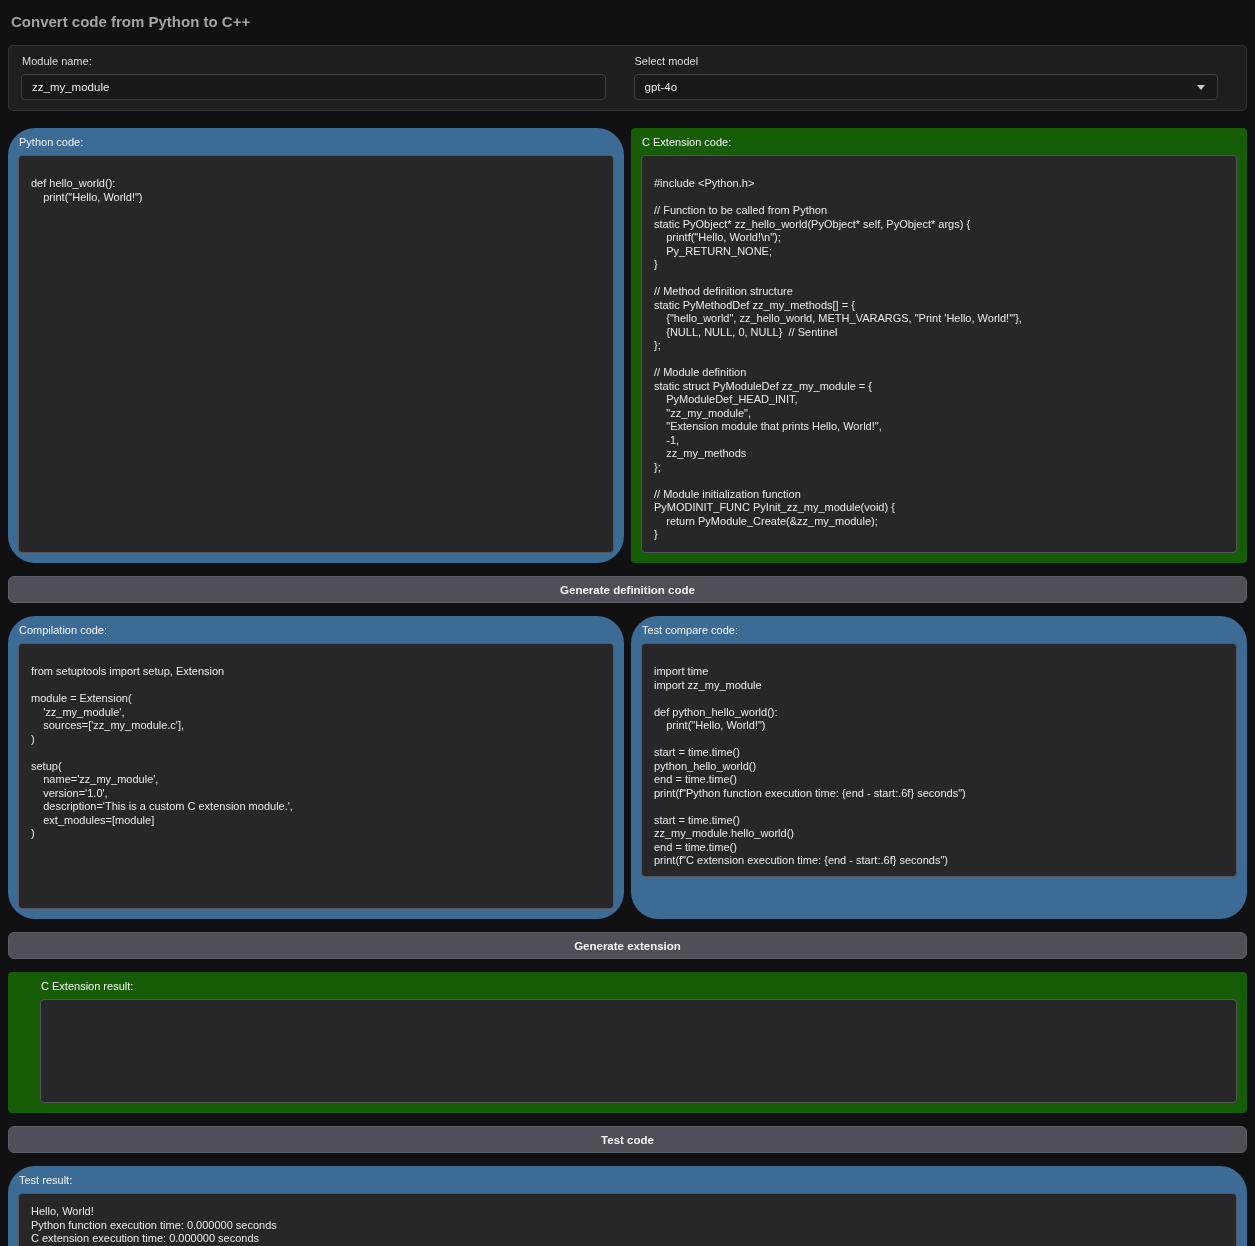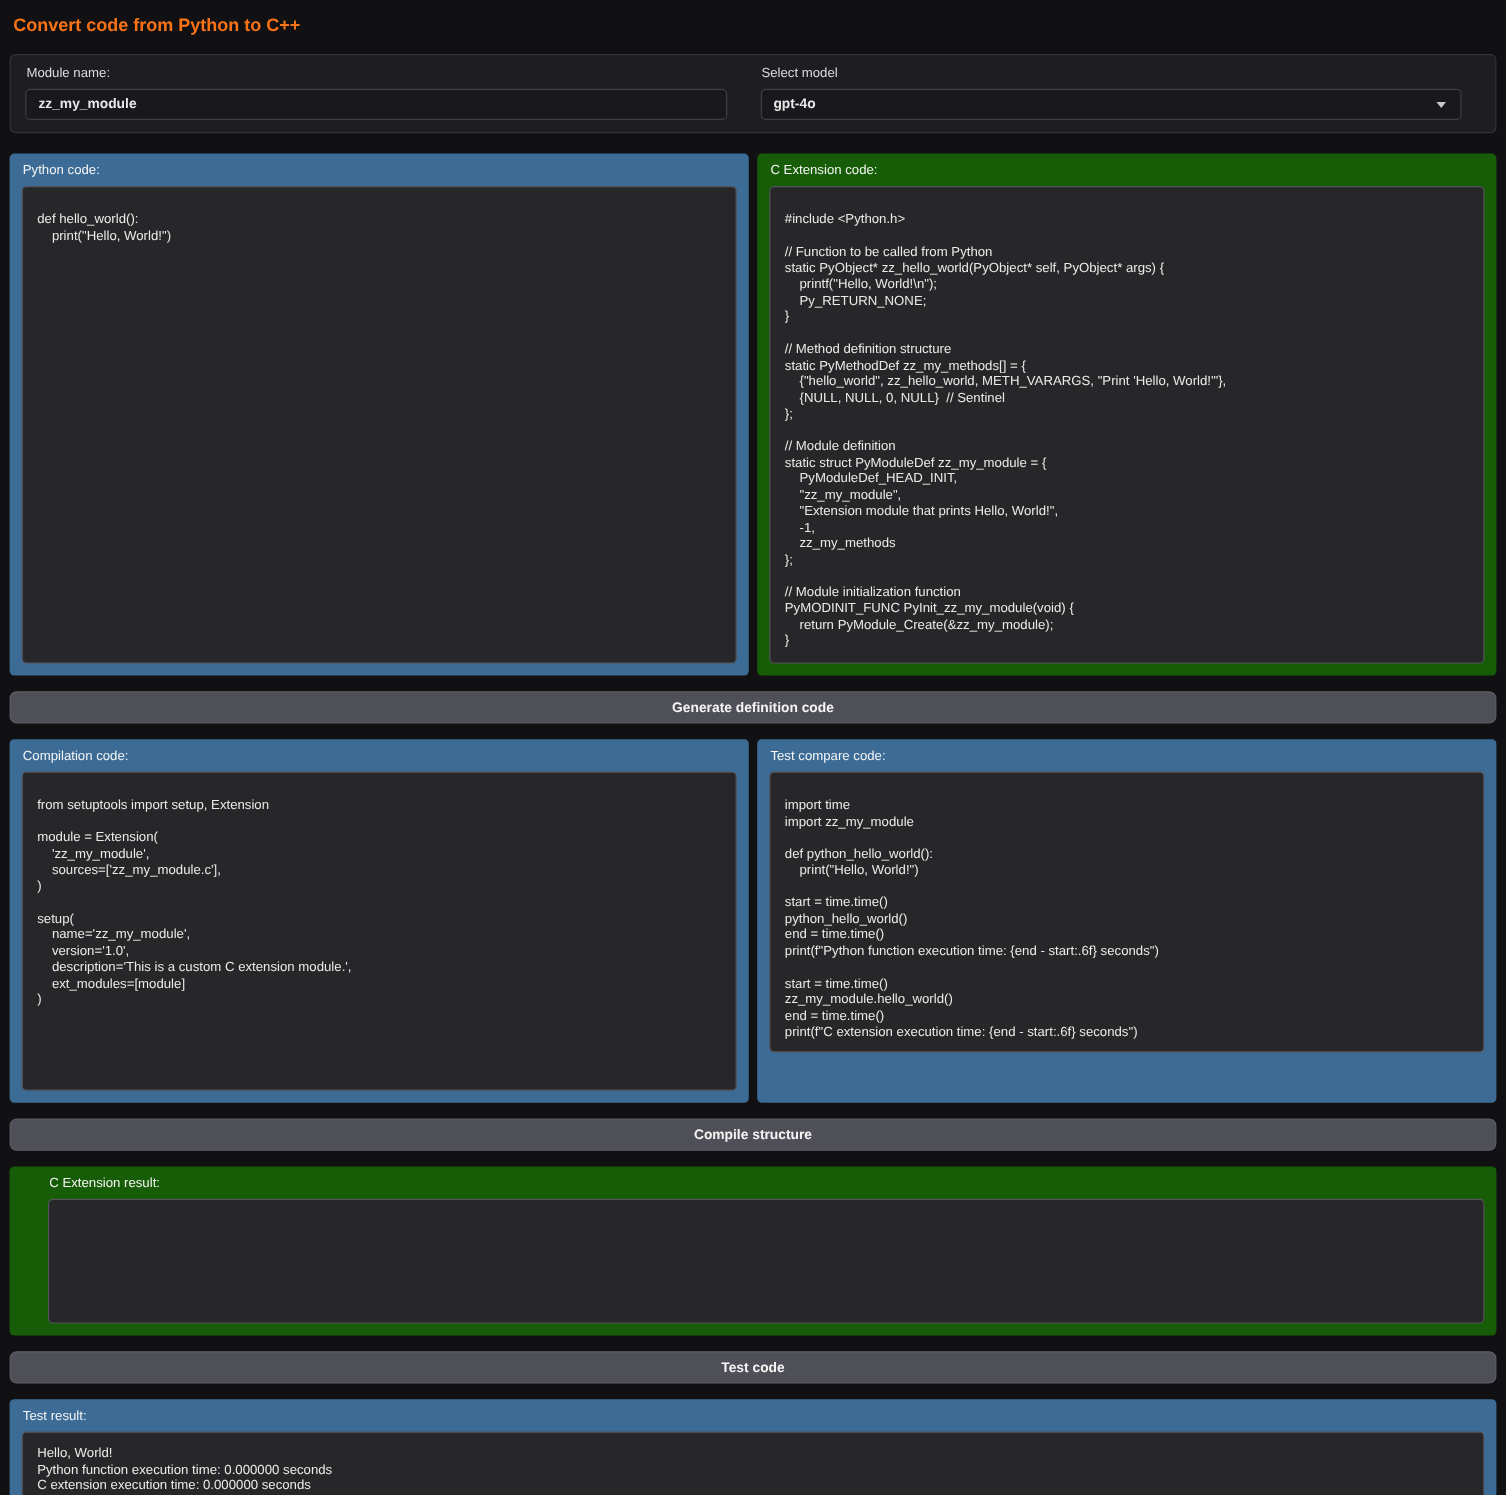--- a/index.html
+++ b/index.html
@@ -8,21 +8,21 @@
     background: #111113;
     font-family: "Liberation Sans", sans-serif;
   }
   .page {
     width: 1255px;
     min-height: 1246px;
     padding: 8px;
     background: #111113;
   }
   .app-title {
-    color: #f97316;
+    color: #a3a3a3;
     font-size: 15px;
     font-weight: 700;
     margin: 5px 3px 15px 3px;
   }
   
   .config-group {
     background: #1e1e22;
     border: 1px solid #33333a;
     border-radius: 5px;
     padding: 7px 28px 10px 12px;
@@ -38,21 +38,21 @@
     margin: 2px 1px 7px 1px;
   }
   .text-input, .dropdown {
     width: 100%;
     height: 26px;
     background: #19191d;
     border: 1px solid #3e3e45;
     border-radius: 4px;
     color: #e9e9e9;
     font-size: 11.5px;
-    font-weight: 700;
+    font-weight: 400;
     font-family: "Liberation Sans", sans-serif;
     padding: 4px 10px;
     outline: none;
   }
   .dropdown {
     display: flex;
     align-items: center;
     justify-content: space-between;
     cursor: pointer;
   }
@@ -68,21 +68,21 @@
     display: flex;
     gap: 7px;
     align-items: stretch;
     margin-bottom: 13px;
   }
   .panel-row > .panel { flex: 1; }
   .panel {
     border-radius: 4px;
     padding: 6px 10px 10px 10px;
   }
-  .panel-blue  { background: #3c6c96; }
+  .panel-blue  { background: #3c6c96; border-radius: 27px; }
   .panel-green { background: #175d07; }
   .panel-label {
     color: #f4f4f4;
     font-size: 11px;
     line-height: 13px;
     margin: 2px 1px 6px 1px;
   }
   .code-box {
     display: block;
     width: 100%;
@@ -211,21 +211,21 @@
 end = time.time()
 print(f"Python function execution time: {end - start:.6f} seconds")
 
 start = time.time()
 zz_my_module.hello_world()
 end = time.time()
 print(f"C extension execution time: {end - start:.6f} seconds")</textarea>
     </div>
   </div>
 
-  <button class="action-button">Compile structure</button>
+  <button class="action-button">Generate extension</button>
 
   <div class="panel panel-green" style="margin-bottom:13px;padding-left:32px;">
     <div class="panel-label">C Extension result:</div>
     <textarea class="code-box h-result" spellcheck="false" style=""></textarea>
   </div>
 
   <button class="action-button">Test code</button>
 
   <div class="panel panel-blue">
     <div class="panel-label">Test result:</div>

